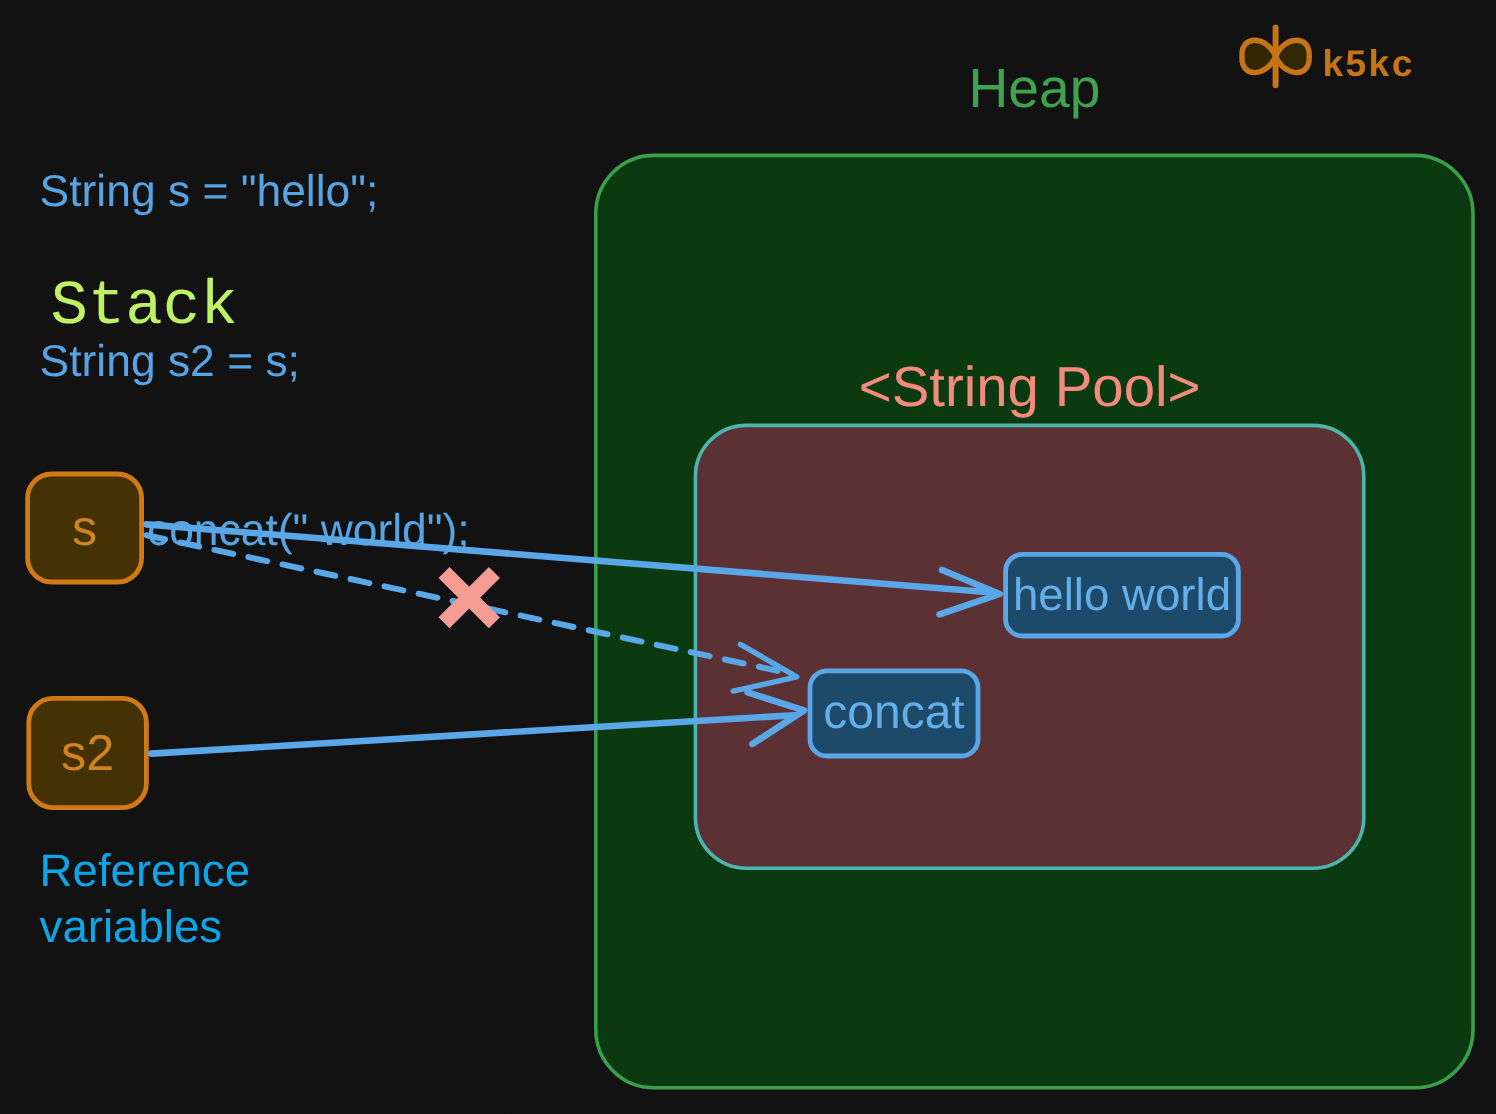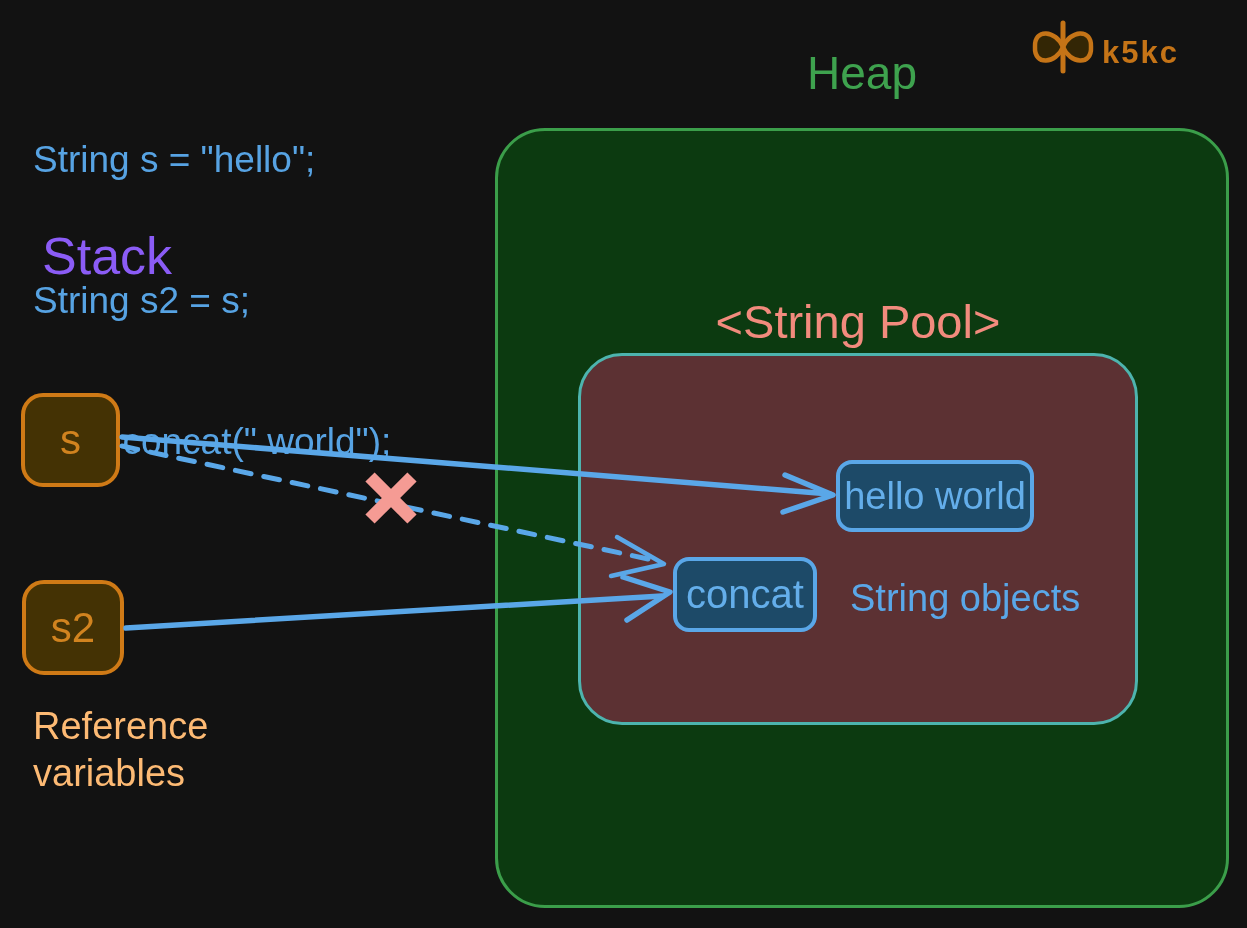--- a/index.html
+++ b/index.html
@@ -23,21 +23,22 @@
     font-size: 37px;
     line-height: 47px;
     color: #57a3e3;
     white-space: pre;
   }
 
   
   .stack-label {
     left: 42px; top: 226px;
     font-size: 52px;
-    color: #8b5cf6;
+    color: #bef264;
+    font-family: Liberation Mono, monospace;
   }
   .heap-label {
     left: 495px; top: 46px; width: 734px;
     text-align: center;
     font-size: 46px;
     color: #3ea24e;
   }
   .pool-label {
     left: 578px; top: 294px; width: 560px;
     text-align: center;
@@ -46,21 +47,21 @@
   }
   .string-objects-label {
     left: 850px; top: 577px;
     font-size: 38px;
     color: #5aa7e8;
   }
   .ref-vars-label {
     left: 33px; top: 703px; width: 230px;
     font-size: 38px;
     line-height: 47px;
-    color: #fdba74;
+    color: #0ea5e9;
   }
 
   
   .heap-box {
     left: 495px; top: 128px;
     width: 734px; height: 780px;
     background: #0c3a10;
     border: 3px solid #3b9e4a;
     border-radius: 50px;
     box-sizing: border-box;
@@ -129,21 +130,20 @@
 
   <div class="abs code-block">
     <div>String s = "hello";</div>
     <div>String s2 = s;</div>
     <div>s = s.concat(" world");</div>
   </div>
 
   <div class="abs stack-label">Stack</div>
   <div class="abs heap-label">Heap</div>
   <div class="abs pool-label">&lt;String Pool&gt;</div>
-  <div class="abs string-objects-label">String objects</div>
   <div class="abs ref-vars-label">Reference variables</div>
 
   <div class="abs obj-box hello-world-box">
     <span>hello world</span>
   </div>
   <div class="abs obj-box hello-box">
     <span>concat</span>
   </div>
 
   <div class="abs ref-box s-box">

